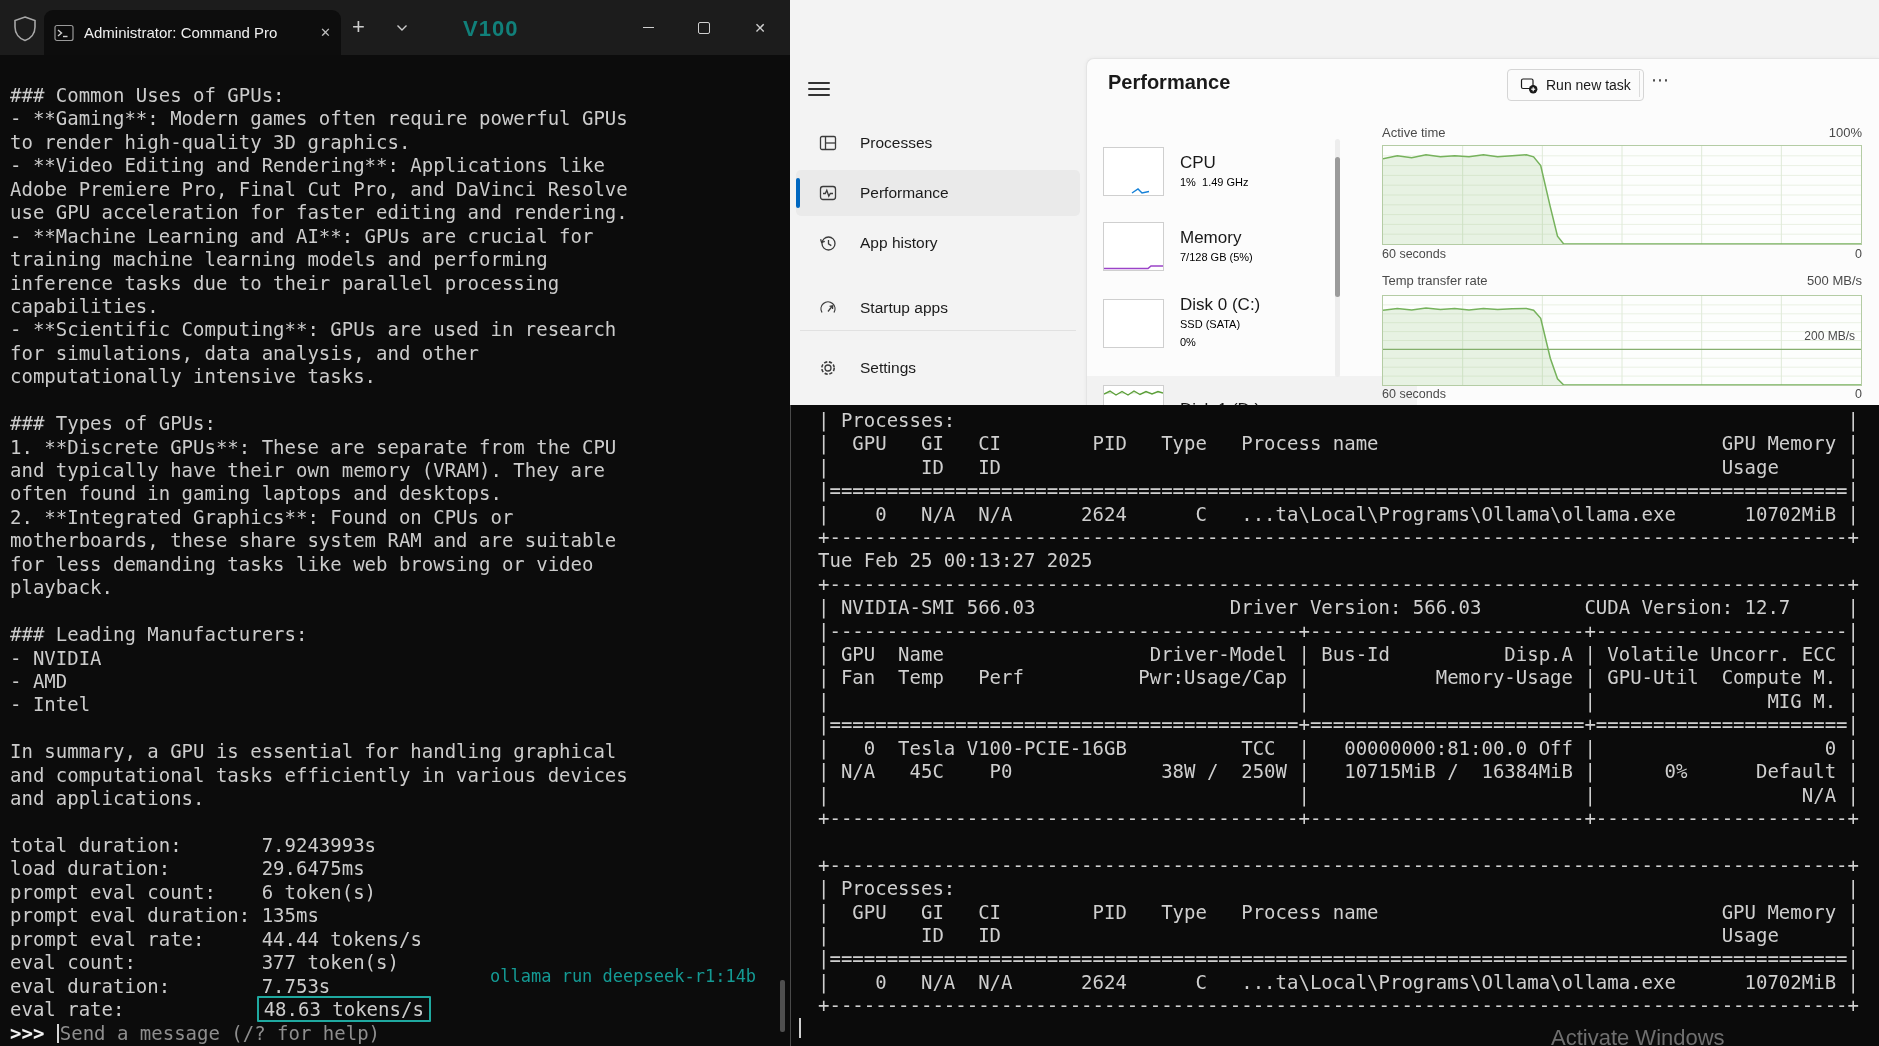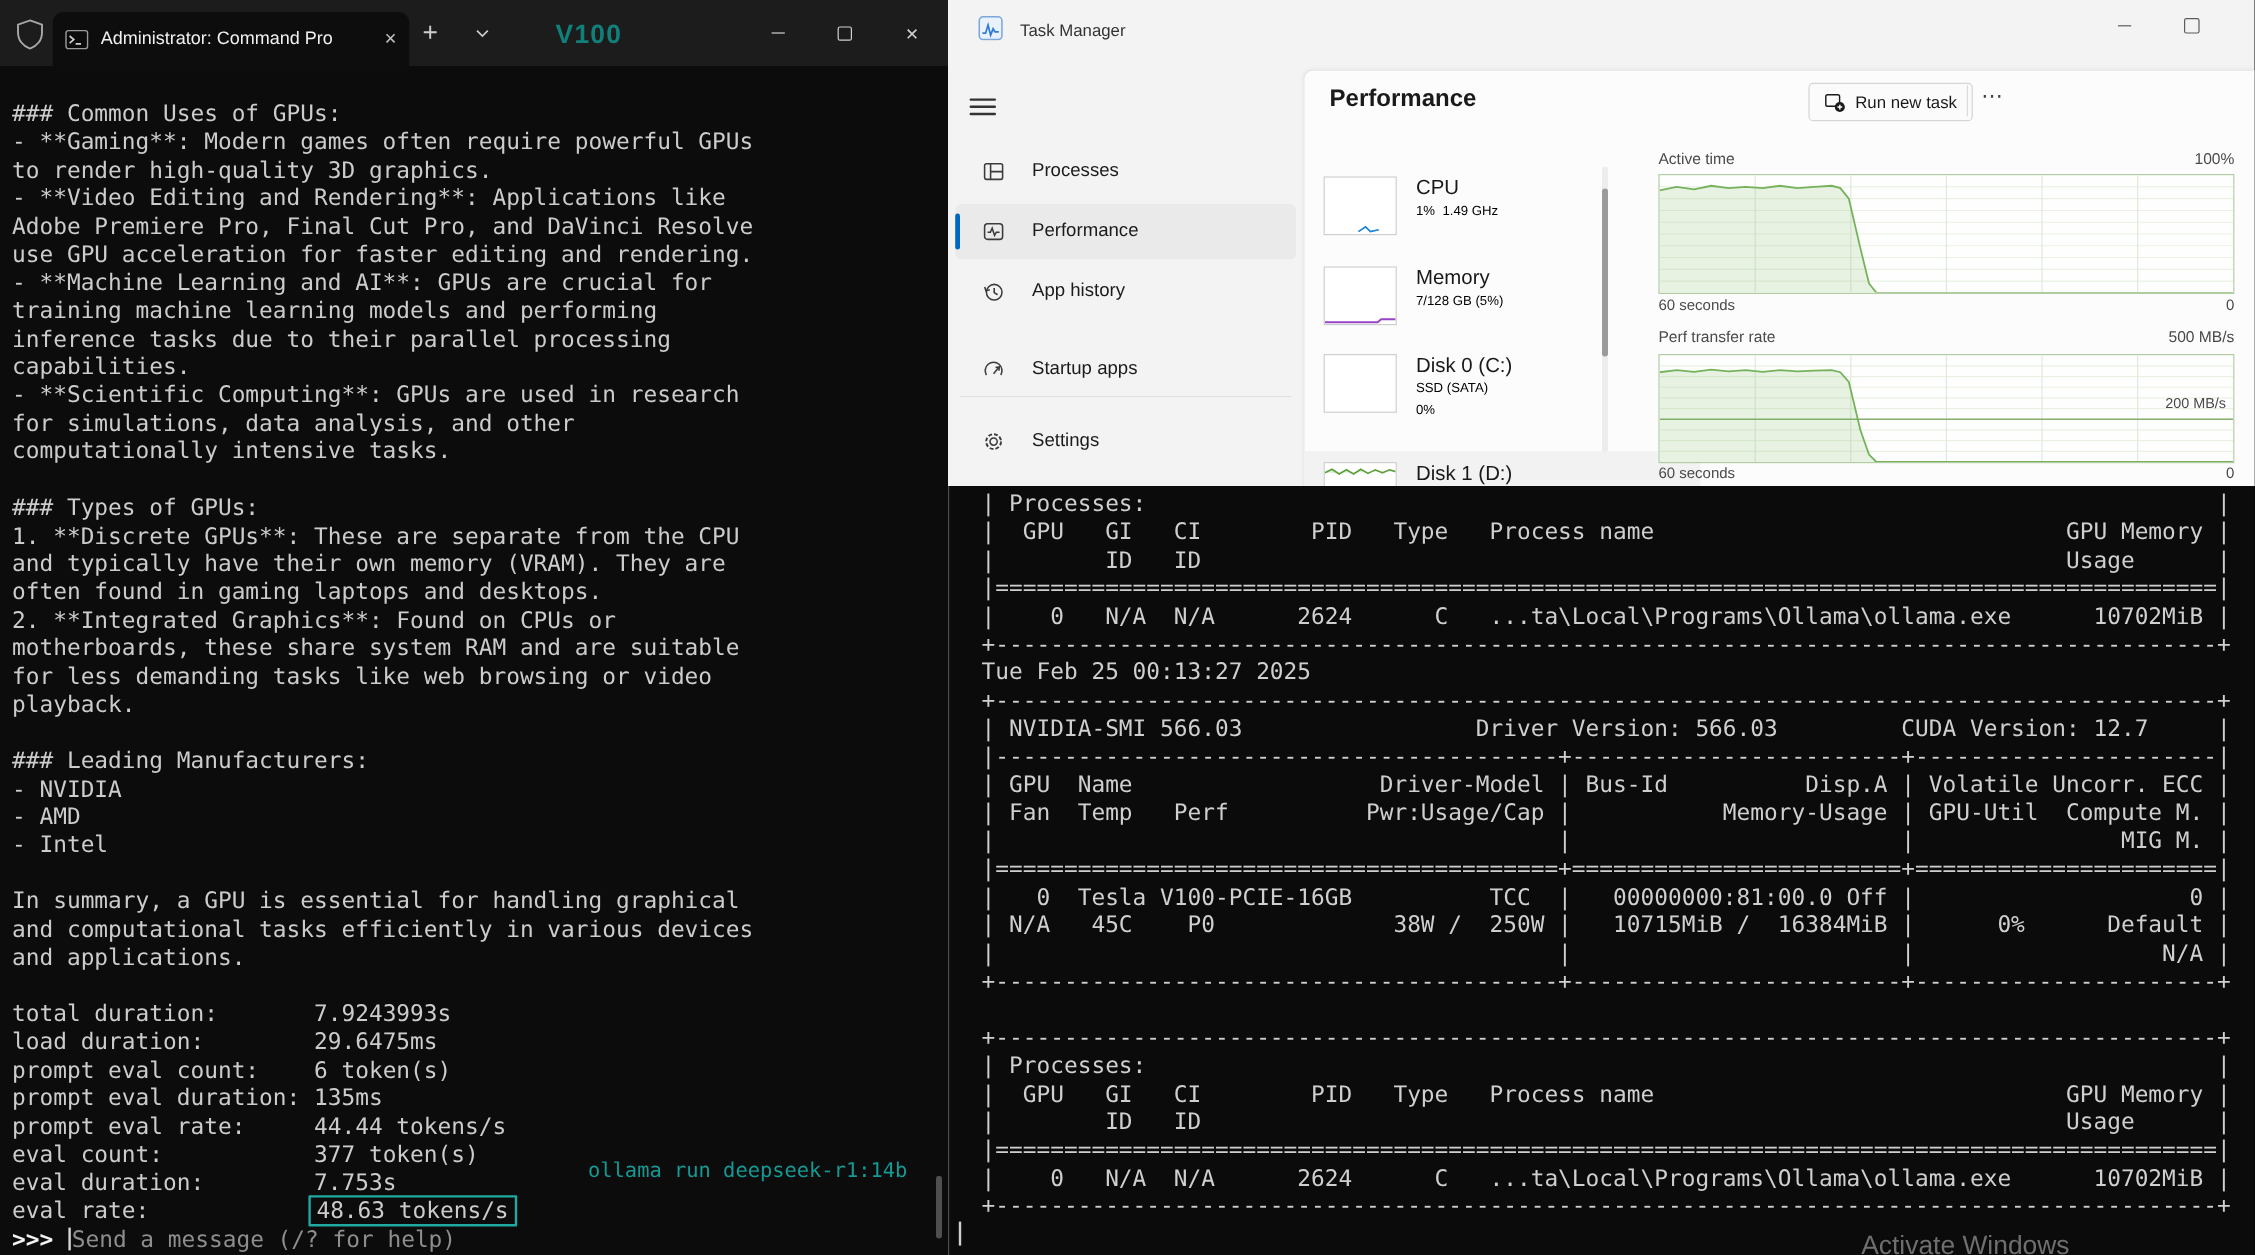--- a/index.html
+++ b/index.html
@@ -61,21 +61,21 @@
   .tm-panel{position:absolute;left:296px;top:58px;width:793px;height:347px;background:#fcfcfc;
             border:1px solid #e4e4e4;border-right:none;border-bottom:none;border-top-left-radius:8px;
             box-shadow:0 0 4px rgba(0,0,0,0.05);box-sizing:border-box;}
   .panel-title{position:absolute;left:21px;top:12px;font-size:20px;font-weight:bold;color:#1a1a1a;}
   .run-task-btn{position:absolute;left:420px;top:10px;height:30px;padding:0 12px;background:#fbfbfb;
             border:1px solid #d5d5d5;border-radius:4px;display:flex;align-items:center;gap:8px;
             font-size:14px;color:#1a1a1a;}
   .btn-sep{position:absolute;left:552px;top:12px;width:1px;height:26px;background:#dcdcdc;}
   .more-dots{position:absolute;left:560px;top:10px;font-size:18px;color:#444;width:26px;text-align:center;}
 
-  .perf-item{position:absolute;left:16px;display:flex;gap:16px;}
+  .perf-item{position:absolute;left:16px;display:flex;gap:16px;align-items:center;}
   .thumb{width:61px;height:49px;background:#fff;border:1px solid #cfcfcf;box-sizing:border-box;position:relative;}
   .perf-text .ptitle{font-size:17px;color:#191919;}
   .perf-text .sub{font-size:11px;color:#000000;line-height:18px;white-space:pre;}
   .disk1-row{position:absolute;left:0;top:317px;width:330px;height:70px;background:#f2f2f2;}
   .list-scroll-track{position:absolute;left:248px;top:80px;width:5px;height:238px;background:#ededed;border-radius:3px;}
   .list-scroll-thumb{position:absolute;left:248px;top:98px;width:5px;height:140px;background:#9b9b9b;border-radius:3px;}
 
   .graphs{position:absolute;left:295px;top:0;width:480px;}
   .graph-label-row{position:absolute;width:480px;display:flex;justify-content:space-between;
                    font-size:13px;color:#4a4a4a;}
@@ -133,37 +133,20 @@
           </span>
         <span class="wc close-x">✕</span>
       </div>
     </div>
     <div class="lterm-body" id="lt-body"><div class="tline">### Common Uses of GPUs:</div><div class="tline">- **Gaming**: Modern games often require powerful GPUs</div><div class="tline">to render high-quality 3D graphics.</div><div class="tline">- **Video Editing and Rendering**: Applications like</div><div class="tline">Adobe Premiere Pro, Final Cut Pro, and DaVinci Resolve</div><div class="tline">use GPU acceleration for faster editing and rendering.</div><div class="tline">- **Machine Learning and AI**: GPUs are crucial for</div><div class="tline">training machine learning models and performing</div><div class="tline">inference tasks due to their parallel processing</div><div class="tline">capabilities.</div><div class="tline">- **Scientific Computing**: GPUs are used in research</div><div class="tline">for simulations, data analysis, and other</div><div class="tline">computationally intensive tasks.</div><div class="tline"> </div><div class="tline">### Types of GPUs:</div><div class="tline">1. **Discrete GPUs**: These are separate from the CPU</div><div class="tline">and typically have their own memory (VRAM). They are</div><div class="tline">often found in gaming laptops and desktops.</div><div class="tline">2. **Integrated Graphics**: Found on CPUs or</div><div class="tline">motherboards, these share system RAM and are suitable</div><div class="tline">for less demanding tasks like web browsing or video</div><div class="tline">playback.</div><div class="tline"> </div><div class="tline">### Leading Manufacturers:</div><div class="tline">- NVIDIA</div><div class="tline">- AMD</div><div class="tline">- Intel</div><div class="tline"> </div><div class="tline">In summary, a GPU is essential for handling graphical</div><div class="tline">and computational tasks efficiently in various devices</div><div class="tline">and applications.</div><div class="tline"> </div><div class="tline"><span>total duration:       </span><span>7.9243993s</span></div><div class="tline"><span>load duration:        </span><span>29.6475ms</span></div><div class="tline"><span>prompt eval count:    </span><span>6 token(s)</span></div><div class="tline"><span>prompt eval duration: </span><span>135ms</span></div><div class="tline"><span>prompt eval rate:     </span><span>44.44 tokens/s</span></div><div class="tline"><span>eval count:           </span><span>377 token(s)</span></div><div class="tline"><span>eval duration:        </span><span>7.753s</span></div><div class="tline"><span>eval rate:            </span><span class="boxed">48.63 tokens/s</span></div><div class="tline"><span class="prompt-prefix">&gt;&gt;&gt; </span><span class="caret"></span><span class="prompt-placeholder">Send a message (/? for help)</span></div></div>
     <span class="annotation">ollama run deepseek-r1:14b</span>
     <div class="lterm-scroll"></div>
   </section>
 
   <section class="taskman">
-    <div class="tm-titlebar">
-      <span class="tm-appicon">
-        <svg width="21" height="21" viewBox="0 0 20 20">
-          <rect x="1" y="1" width="18" height="18" rx="3" fill="#e9f2fc" stroke="#7aa7d9" stroke-width="1.2"></rect>
-          <polyline points="3.5,14 6,14 8,7.5 10,15.5 12,10.5 13.5,13 16.5,13" fill="none" stroke="#2f7cd6" stroke-width="1.4"></polyline>
-        </svg>
-      </span>
-      <span class="tm-title">Task Manager</span>
-      <div class="tm-controls">
-        <span class="wc2">
-            <span class="min-bar"></span>
-          </span>
-        <span class="wc2">
-            <span class="max-box"></span>
-          </span>
-      </div>
-    </div>
 
     <div class="hamburger">
         <div></div>
         <div></div>
         <div></div>
       </div>
 
     <nav class="tm-nav">
       <div class="nav-item" style="top:120px">
         <span class="nic">
@@ -306,21 +289,21 @@
               <path d="M0,98 L0.0,12.7 L14.3,9.8 L28.7,11.8 L43.0,8.8 L57.4,10.8 L71.7,9.8 L86.0,10.8 L100.4,8.8 L114.7,10.8 L129.1,9.8 L143.4,8.8 L150.6,10.8 L157.7,19.6 L167.3,60.8 L174.5,90.2 L180.7,98.0 L478.0,98.0 L478,98 Z" fill="rgba(119,178,92,0.16)" stroke="none"></path>
               <polyline points="0.0,12.7 14.3,9.8 28.7,11.8 43.0,8.8 57.4,10.8 71.7,9.8 86.0,10.8 100.4,8.8 114.7,10.8 129.1,9.8 143.4,8.8 150.6,10.8 157.7,19.6 167.3,60.8 174.5,90.2 180.7,98.0 478.0,98.0" fill="none" stroke="#76b25c" stroke-width="1.5"></polyline>
             </svg>
           </div>
         <div class="axis-row" style="top:188px">
           <span>60 seconds</span>
           <span>0</span>
         </div>
 
         <div class="graph-label-row" style="top:214px">
-          <span>Perf transfer rate</span>
+          <span>Temp transfer rate</span>
           <span>500 MB/s</span>
         </div>
         <div class="graph-box" style="top:236px;height:89px" id="graph1">
             <svg width="478" height="89">
               <line x1="0" y1="8.9" x2="478" y2="8.9" stroke="#eaf1e4" stroke-width="1"></line>
               <line x1="0" y1="17.8" x2="478" y2="17.8" stroke="#eaf1e4" stroke-width="1"></line>
               <line x1="0" y1="26.7" x2="478" y2="26.7" stroke="#eaf1e4" stroke-width="1"></line>
               <line x1="0" y1="35.6" x2="478" y2="35.6" stroke="#eaf1e4" stroke-width="1"></line>
               <line x1="0" y1="44.5" x2="478" y2="44.5" stroke="#eaf1e4" stroke-width="1"></line>
               <line x1="0" y1="53.4" x2="478" y2="53.4" stroke="#eaf1e4" stroke-width="1"></line>

